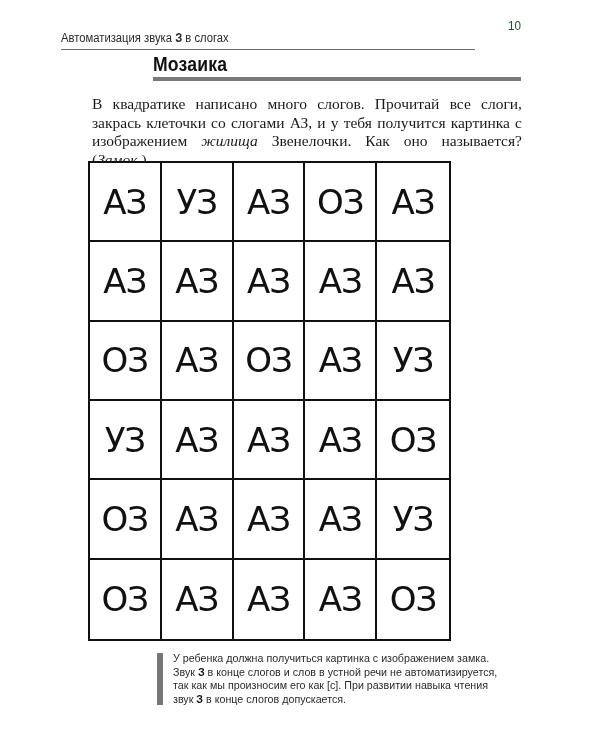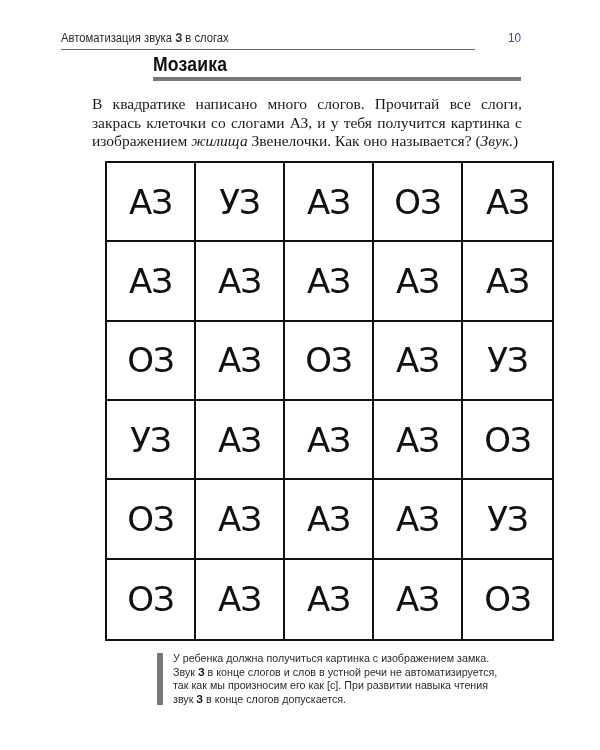--- a/index.html
+++ b/index.html
@@ -32,24 +32,24 @@
       left: 0;
       top: 2px;
       white-space: nowrap;
     }
     .running-header .title-wrap b {
       font-weight: bold;
     }
     .page-number {
       position: absolute;
       left: 508px;
-      top: 30px;
+      top: 18px;
       font-family: "Liberation Sans", sans-serif;
       font-size: 13px;
-      color: #6d28d9;
+      color: #14532d;
       transform: scaleX(0.9);
       transform-origin: left center;
     }
     .section-title {
       position: absolute;
       left: 153px;
       top: 53px;
       font-family: "Liberation Sans", sans-serif;
       font-weight: bold;
       font-size: 20px;
@@ -74,23 +74,23 @@
       font-family: "Liberation Serif", serif;
       font-size: 15.5px;
       line-height: 18.6px;
       text-align: justify;
       color: #1a1a1a;
     }
     .instructions b { font-weight: normal; }
     .instructions i { font-style: italic; }
     .grid {
       position: absolute;
-      left: 105px;
+      left: 88px;
       top: 161px;
-      width: 449px;
+      width: 363px;
       height: 480px;
       border: 2px solid #111;
       box-sizing: border-box;
       display: grid;
       grid-template-columns: repeat(5, 1fr);
       grid-template-rows: repeat(6, 1fr);
     }
     .cell {
       border-right: 2px solid #111;
       border-bottom: 2px solid #111;
@@ -134,21 +134,21 @@
 <body>
 
 <div class="running-header">
   <span class="title-wrap"><span>Автоматизация звука </span><b>З</b><span> в слогах</span></span>
 </div>
 <div class="page-number">10</div>
 
 <div class="section-title">Мозаика</div>
 <div class="section-rule"></div>
 
-<div class="instructions"><span>В квадратике написано много слогов. Прочитай все слоги, закрась клеточки со слогами </span><b>АЗ,</b><span> и у тебя получится картинка с изображением </span><i>жилища</i><span> Звенелочки. Как оно называется? (</span><i>Звук.</i><span>)</span></div>
+<div class="instructions"><span>В квадратике написано много слогов. Прочитай все слоги, закрась клеточки со слогами </span><b>АЗ,</b><span> и у тебя получится картинка с изображением </span><i>жилища</i><span> Звенелочки. Как оно называется? (</span><i>Замок.</i><span>)</span></div>
 
 <div class="grid" id="mosaic-grid">
     <div class="cell">АЗ</div>
     <div class="cell">УЗ</div>
     <div class="cell">АЗ</div>
     <div class="cell">ОЗ</div>
     <div class="cell last-col">АЗ</div>
     <div class="cell">АЗ</div>
     <div class="cell">АЗ</div>
     <div class="cell">АЗ</div>

